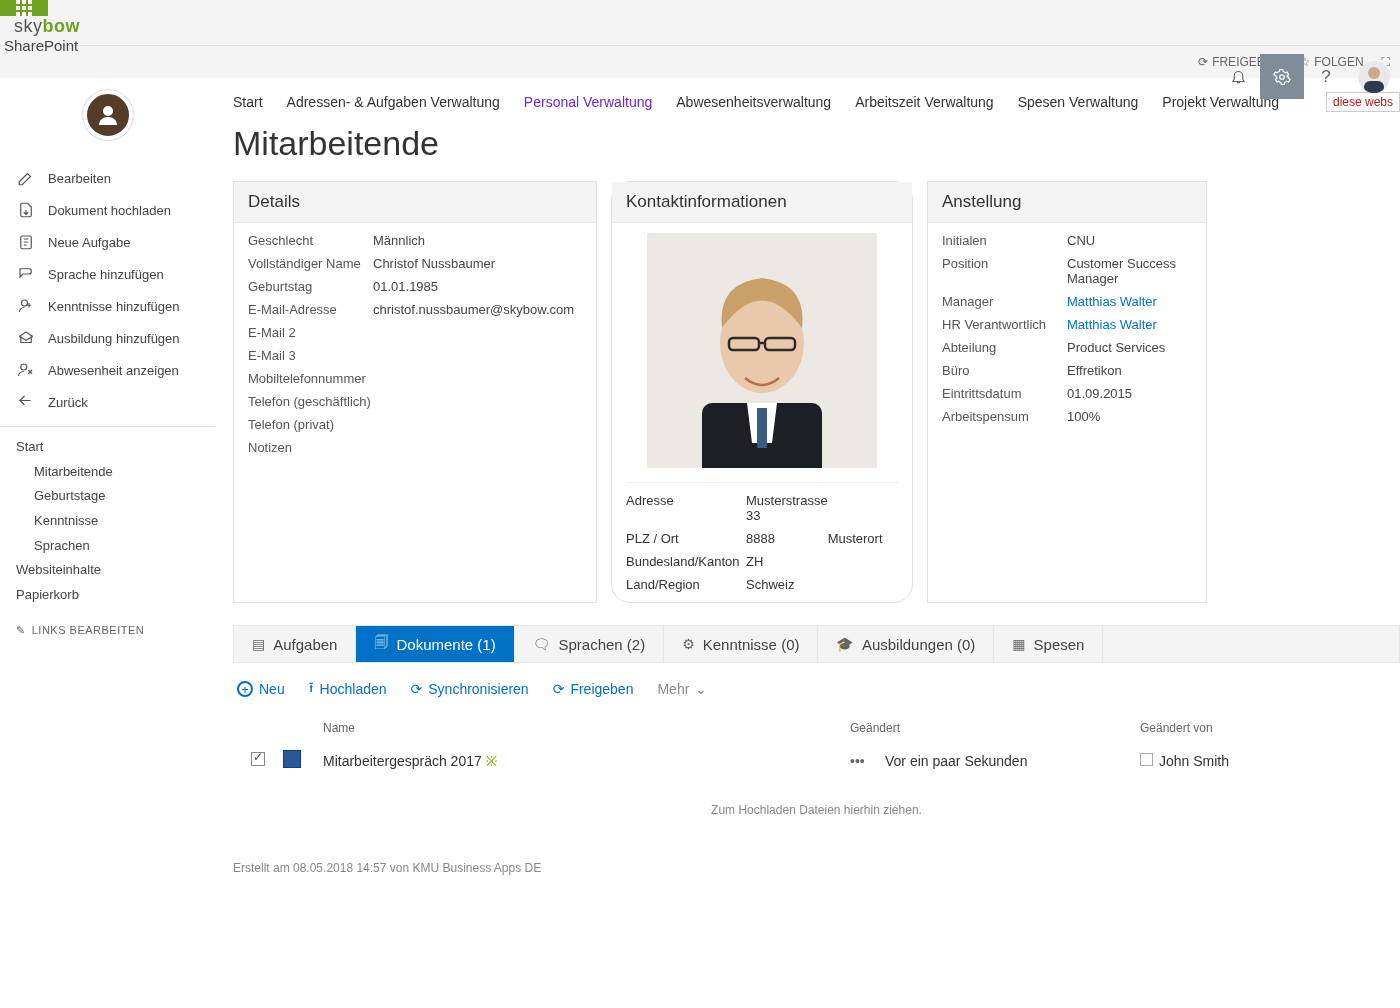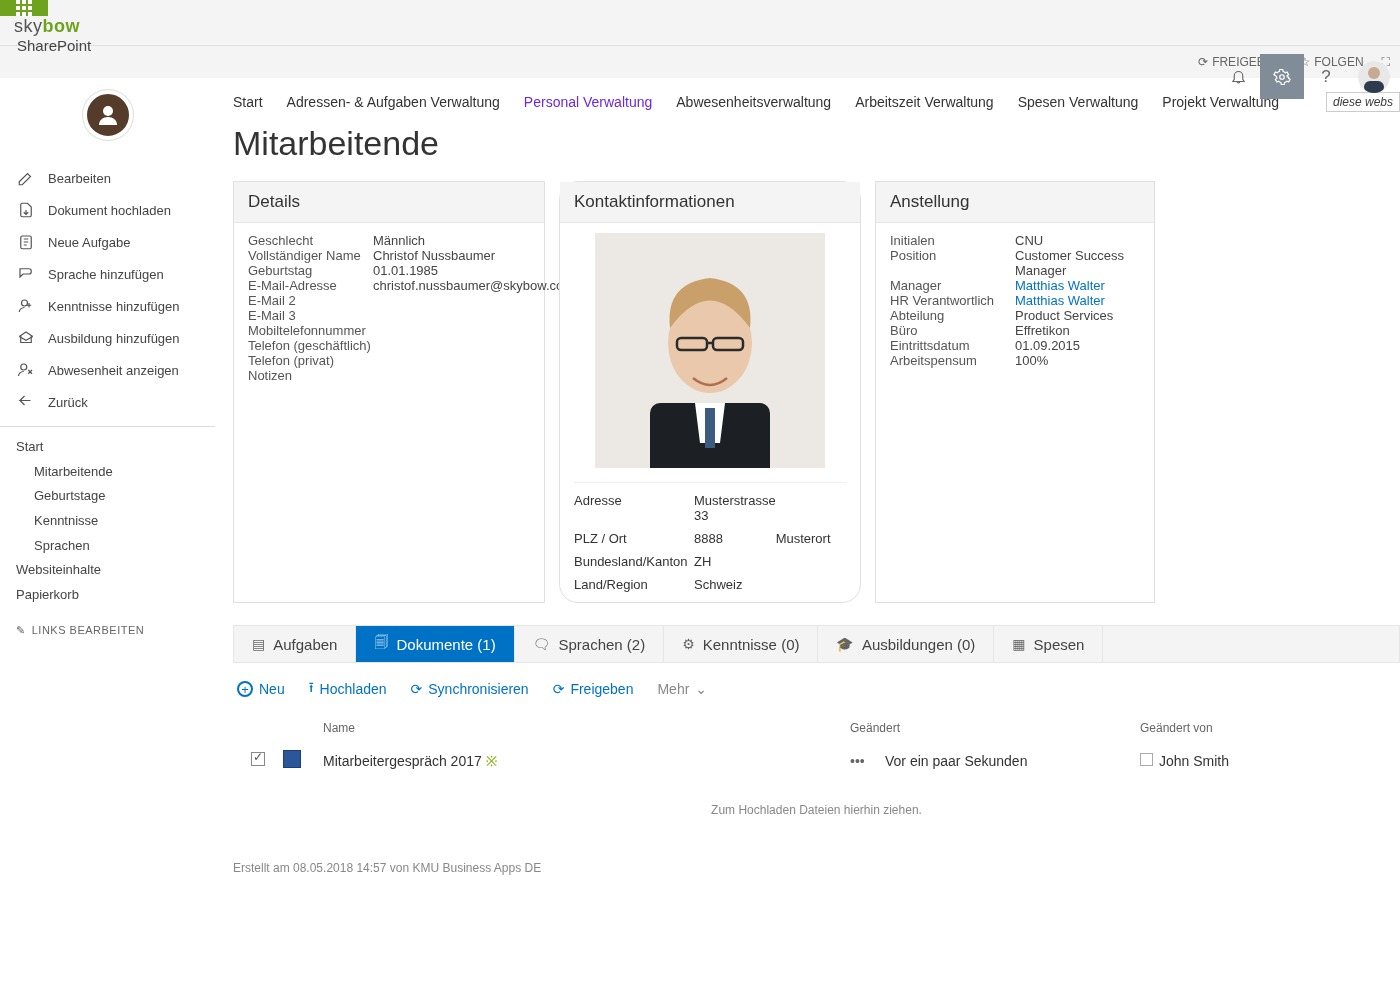--- a/index.html
+++ b/index.html
@@ -4,21 +4,21 @@
 <style>
 * { box-sizing: border-box; margin: 0; padding: 0; }
 body { font-family: "Segoe UI", Tahoma, sans-serif; font-size: 13px; color: #333; background: #fff; overflow-x: hidden; }
 
 
 .topbar { height: 45px; background: #f4f4f4; display: flex; align-items: flex-start; position: relative; flex-direction: column; }
 .waffle { width: 48px; height: 45px; background: #6fa31e; display: flex; align-items: center; justify-content: center; color: #fff; }
 .waffle-grid { display: grid; grid-template-columns: repeat(3,4px); grid-template-rows: repeat(3,4px); gap: 2px; }
 .waffle-grid span { background: #fff; }
 .brand { padding: 0 14px; display:flex; align-items:center; }
-.app-label { margin-left: 17px; font-size: 15px; color: #444; }
+.app-label { margin-left: 4px; font-size: 15px; color: #444; }
 .topbar-right { margin-left: auto; display: flex; align-items: center; height: 45px; }
 .top-icon { width: 44px; height: 45px; display:flex; align-items:center; justify-content:center; color:#666; font-size:17px; }
 .top-icon.gear { background:#808c98; color:#fff; }
 .avatar { width:32px; height:32px; border-radius:50%; margin:0 10px; }
 
 
 .actionbar { height: 33px; background: #f4f4f4; border-top:1px solid #e0e0e0; display:flex; align-items:center; justify-content:flex-end; padding-right:10px; gap:18px; color:#666; font-size:12px; }
 .actionbar .act { display:flex; align-items:center; gap:4px; }
 
 
@@ -41,25 +41,25 @@
 .content { flex:1; padding:0 0 40px 18px; }
 .tabnav { display:flex; gap:24px; padding:14px 0 12px 0; font-size:14px; color:#333; align-items:center; }
 .tabnav .tab.active { color:#6d28d9;text-align:right; }
 .page-title { font-size:34px; font-weight:300; color:#333; margin-bottom:18px; }
 
 .cards { display:flex; gap:14px; }
 .card { border:1px solid #e0e0e0; background:#fff; }
 .card-hd { background:#f4f4f4; border-bottom:1px solid #e6e6e6; padding:10px 14px; font-size:17px; color:#333; }
 .card-body { padding:10px 14px; }
 
-.kv { display:grid; grid-template-columns: 125px 1fr; row-gap:0; font-size:13px; color:#444; }
+.kv { display:grid; grid-template-columns: 125px 1fr; row-gap:8px; font-size:13px; color:#444; }
 .kv .lbl { color:#555; }
 .link { color:#0072c6; }
 
-.card.details { width:312px; }
+.card.details { width:364px; }
 .card.contact { width:302px;border-radius:19px; }
 .card.employment { width:280px; }
 .contact-grid { display:grid; grid-template-columns:120px 1fr 1fr; row-gap:8px; font-size:13px; margin-top:14px; padding-top:10px; border-top:1px solid #eee; }
 
 
 .tabstrip { margin-top:22px; background:#f4f4f4; border:1px solid #e6e6e6; display:flex; height:38px; align-items:stretch; }
 .ts-tab { display:flex; align-items:center; gap:8px; padding:0 18px; font-size:15px; color:#444; border-right:1px solid #e6e6e6; cursor:pointer; }
 .ts-tab.active { background:#0072c6; color:#fff; }
 .ts-tab .tico { font-size:14px; opacity:.8; }
 
@@ -68,21 +68,21 @@
 .toolbar .more { color:#888; }
 
 .doc-head { display:grid; grid-template-columns:50px 40px 1fr 290px 260px; padding:6px 0; font-size:12px; color:#666; border-bottom:1px solid transparent; }
 .doc-row { display:grid; grid-template-columns:50px 40px 1fr 35px 255px 260px; align-items:center; padding:8px 0; font-size:14px; color:#333; }
 .doc-row .word-ico { width:18px; height:18px; background:linear-gradient(#2b579a,#2b579a); display:inline-block; border:1px solid #1a3f78;}
 .drop-hint { text-align:center; color:#888; font-size:12px; padding:24px 0; }
 
 .footer-note { color:#888; font-size:12px; padding-top:20px; }
 
 
-.searchslot { margin-left:auto; border:1px solid #ccc; padding:2px 6px; font-size:12px; color:#404040; background:#fff;font-style:italic; }
+.searchslot { margin-left:auto; border:1px solid #ccc; padding:2px 6px; font-size:12px; color:#b91c1c; background:#fff; }
 
 .check { width:14px; height:14px; border:1px solid #888; display:inline-block; position:relative; }
 .check.on::after { content:"✓"; position:absolute; top:-3px; left:1px; font-size:12px; color:#555; }
 
 .small-person { width:13px; height:13px; border:1px solid #aaa; display:inline-block; margin-right:6px; }
 
 .brand-logo { font-size:18px; color:#555; letter-spacing:.5px; }
 .brand-logo b { color:#6fa31e; font-weight:600; }
 
 .portrait-svg { display:block; margin:0 auto; }

